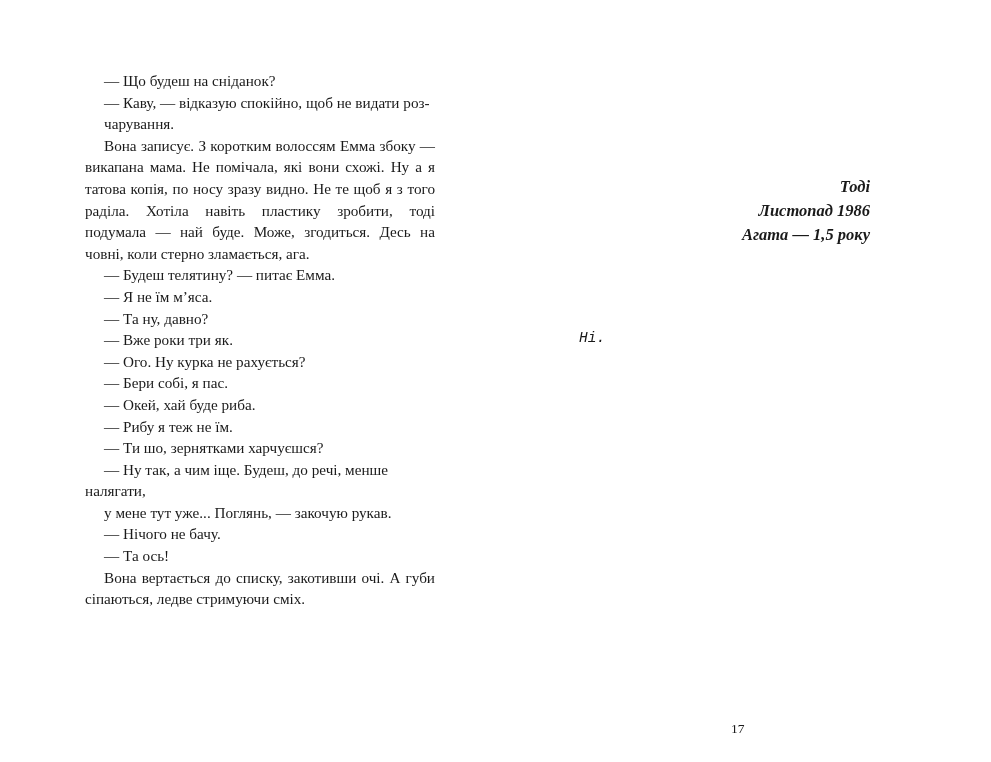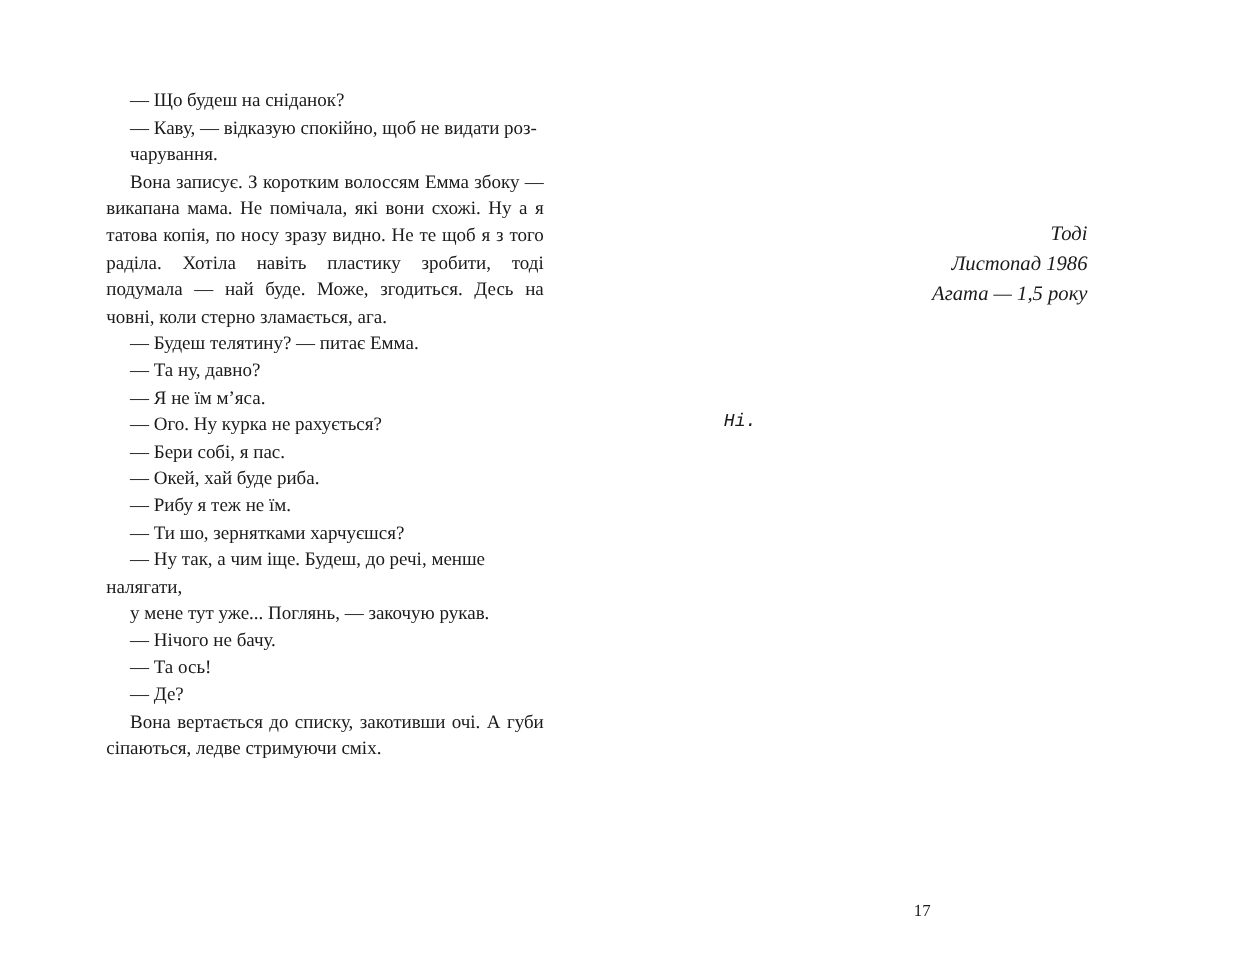--- a/index.html
+++ b/index.html
@@ -51,20 +51,21 @@
   .chapter-head {
     margin-top: 105px;
     text-align: right;
     padding-right: 40px;
     font-style: italic;
     font-size: 16.5px;
     line-height: 24px;
   }
   .chapter-head div {
     white-space: nowrap;
+    font-weight: bold;
   }
   .opening-line {
     margin-top: 83px;
     font-style: italic;
     font-size: 14.5px;
     text-indent: 19px;
     font-family: Liberation Mono, monospace;
   }
   .folio {
     position: absolute;
@@ -78,32 +79,32 @@
 <body>
 
 <div class="spread">
 
   <div class="page-left">
     <p class="dialog">— Що будеш на сніданок?</p>
     <p class="dialog">— Каву, — відказую спокійно, щоб не видати роз-</p>
     <p class="dialog noindent">чарування.</p>
     <p class="para">Вона записує. З коротким волоссям Емма збоку — викапана мама. Не помічала, які вони схожі. Ну а я татова копія, по носу зразу видно. Не те щоб я з того раділа. Хотіла навіть пластику зробити, тоді подумала — най буде. Може, згодиться. Десь на човні, коли стерно зламається, ага.</p>
     <p class="dialog">— Будеш телятину? — питає Емма.</p>
+    <p class="dialog">— Я не їм м’яса.</p>
     <p class="dialog">— Та ну, давно?</p>
-    <p class="dialog">— Я не їм м’яса.</p>
+    <p class="dialog">— Вже роки три як.</p>
     <p class="dialog">— Ого. Ну курка не рахується?</p>
     <p class="dialog">— Бери собі, я пас.</p>
     <p class="dialog">— Окей, хай буде риба.</p>
     <p class="dialog">— Рибу я теж не їм.</p>
     <p class="dialog">— Ти шо, зернятками харчуєшся?</p>
     <p class="dialog">— Ну так, а чим іще. Будеш, до речі, менше налягати,</p>
     <p class="dialog noindent">у мене тут уже... Поглянь, — закочую рукав.</p>
     <p class="dialog">— Нічого не бачу.</p>
     <p class="dialog">— Та ось!</p>
-    <p class="dialog">— Де?</p>
     <p class="para">Вона вертається до списку, закотивши очі. А губи сіпаються, ледве стримуючи сміх.</p>
   </div>
 
   <div class="page-right">
     <div class="chapter-head">
       <div>Тоді</div>
       <div>Листопад 1986</div>
       <div>Агата — 1,5 року</div>
     </div>
     <p class="opening-line">Ні.</p>

